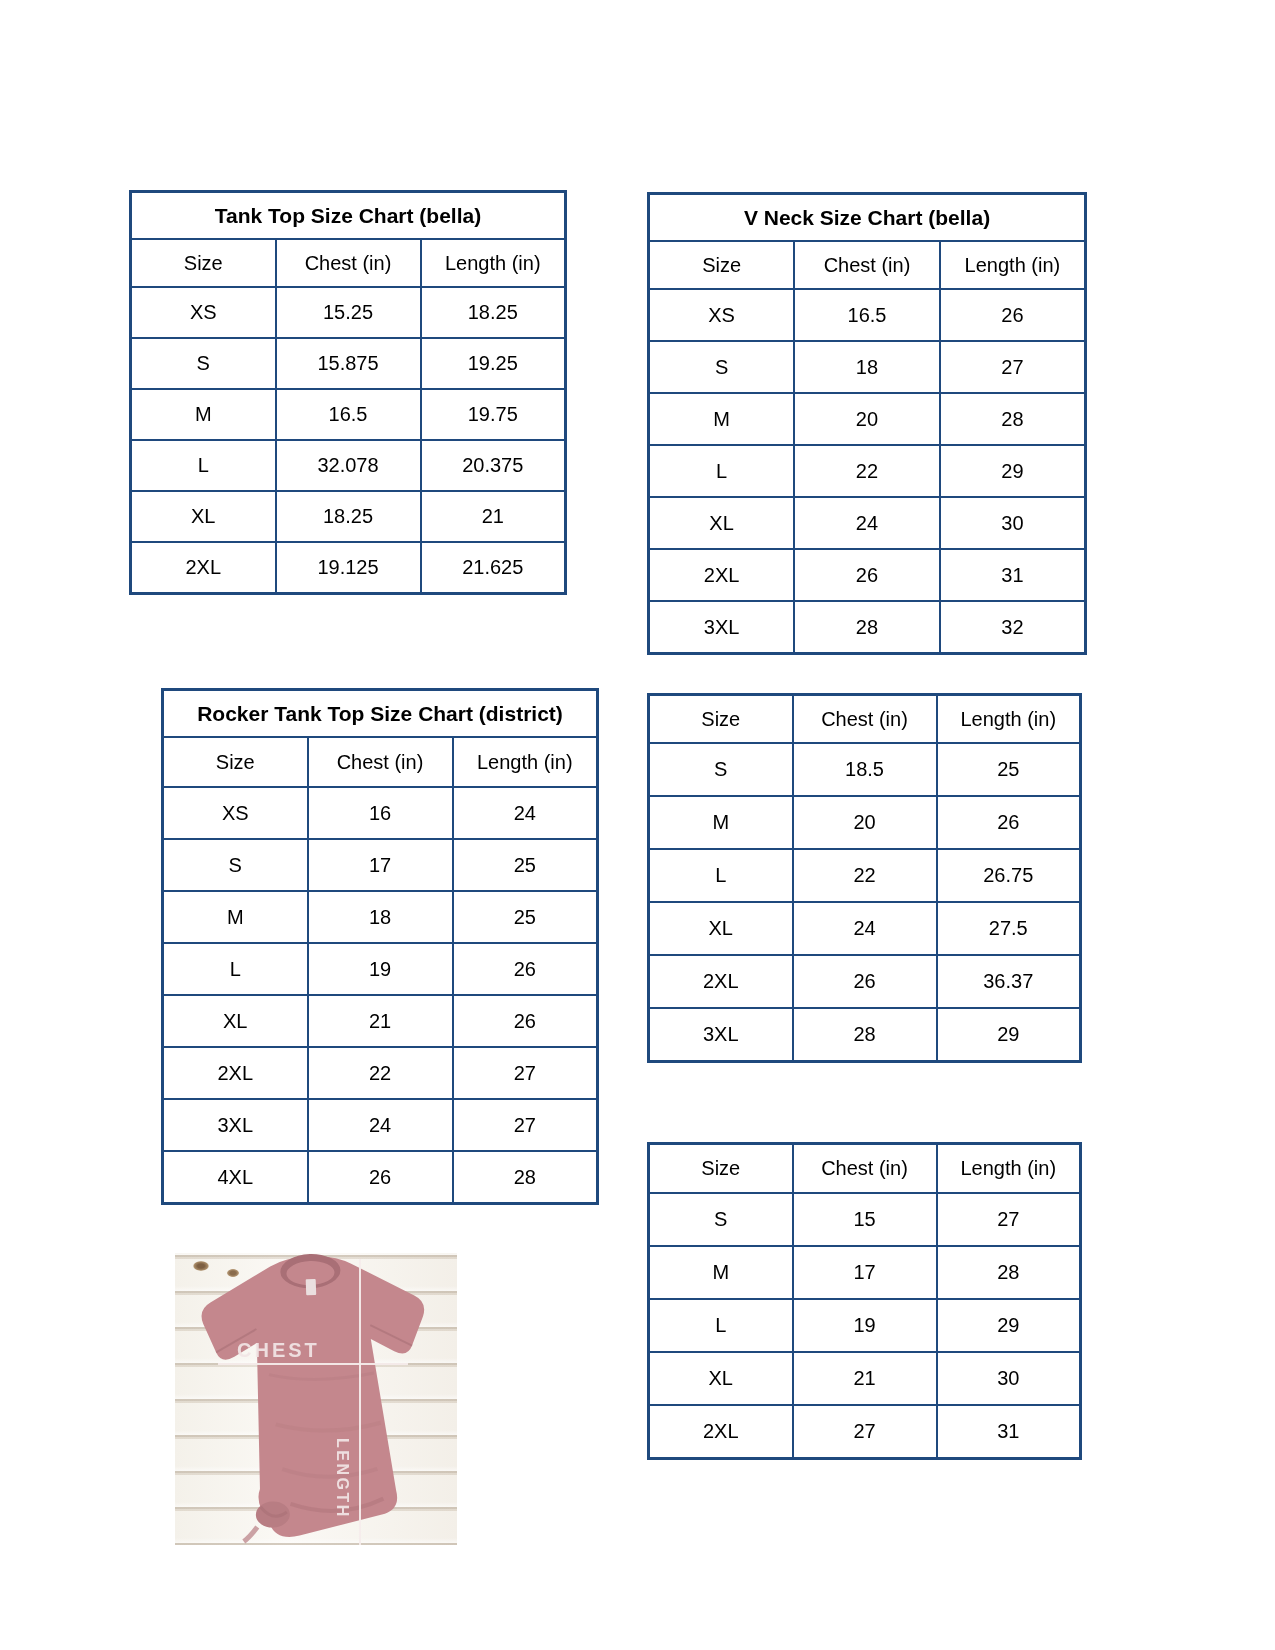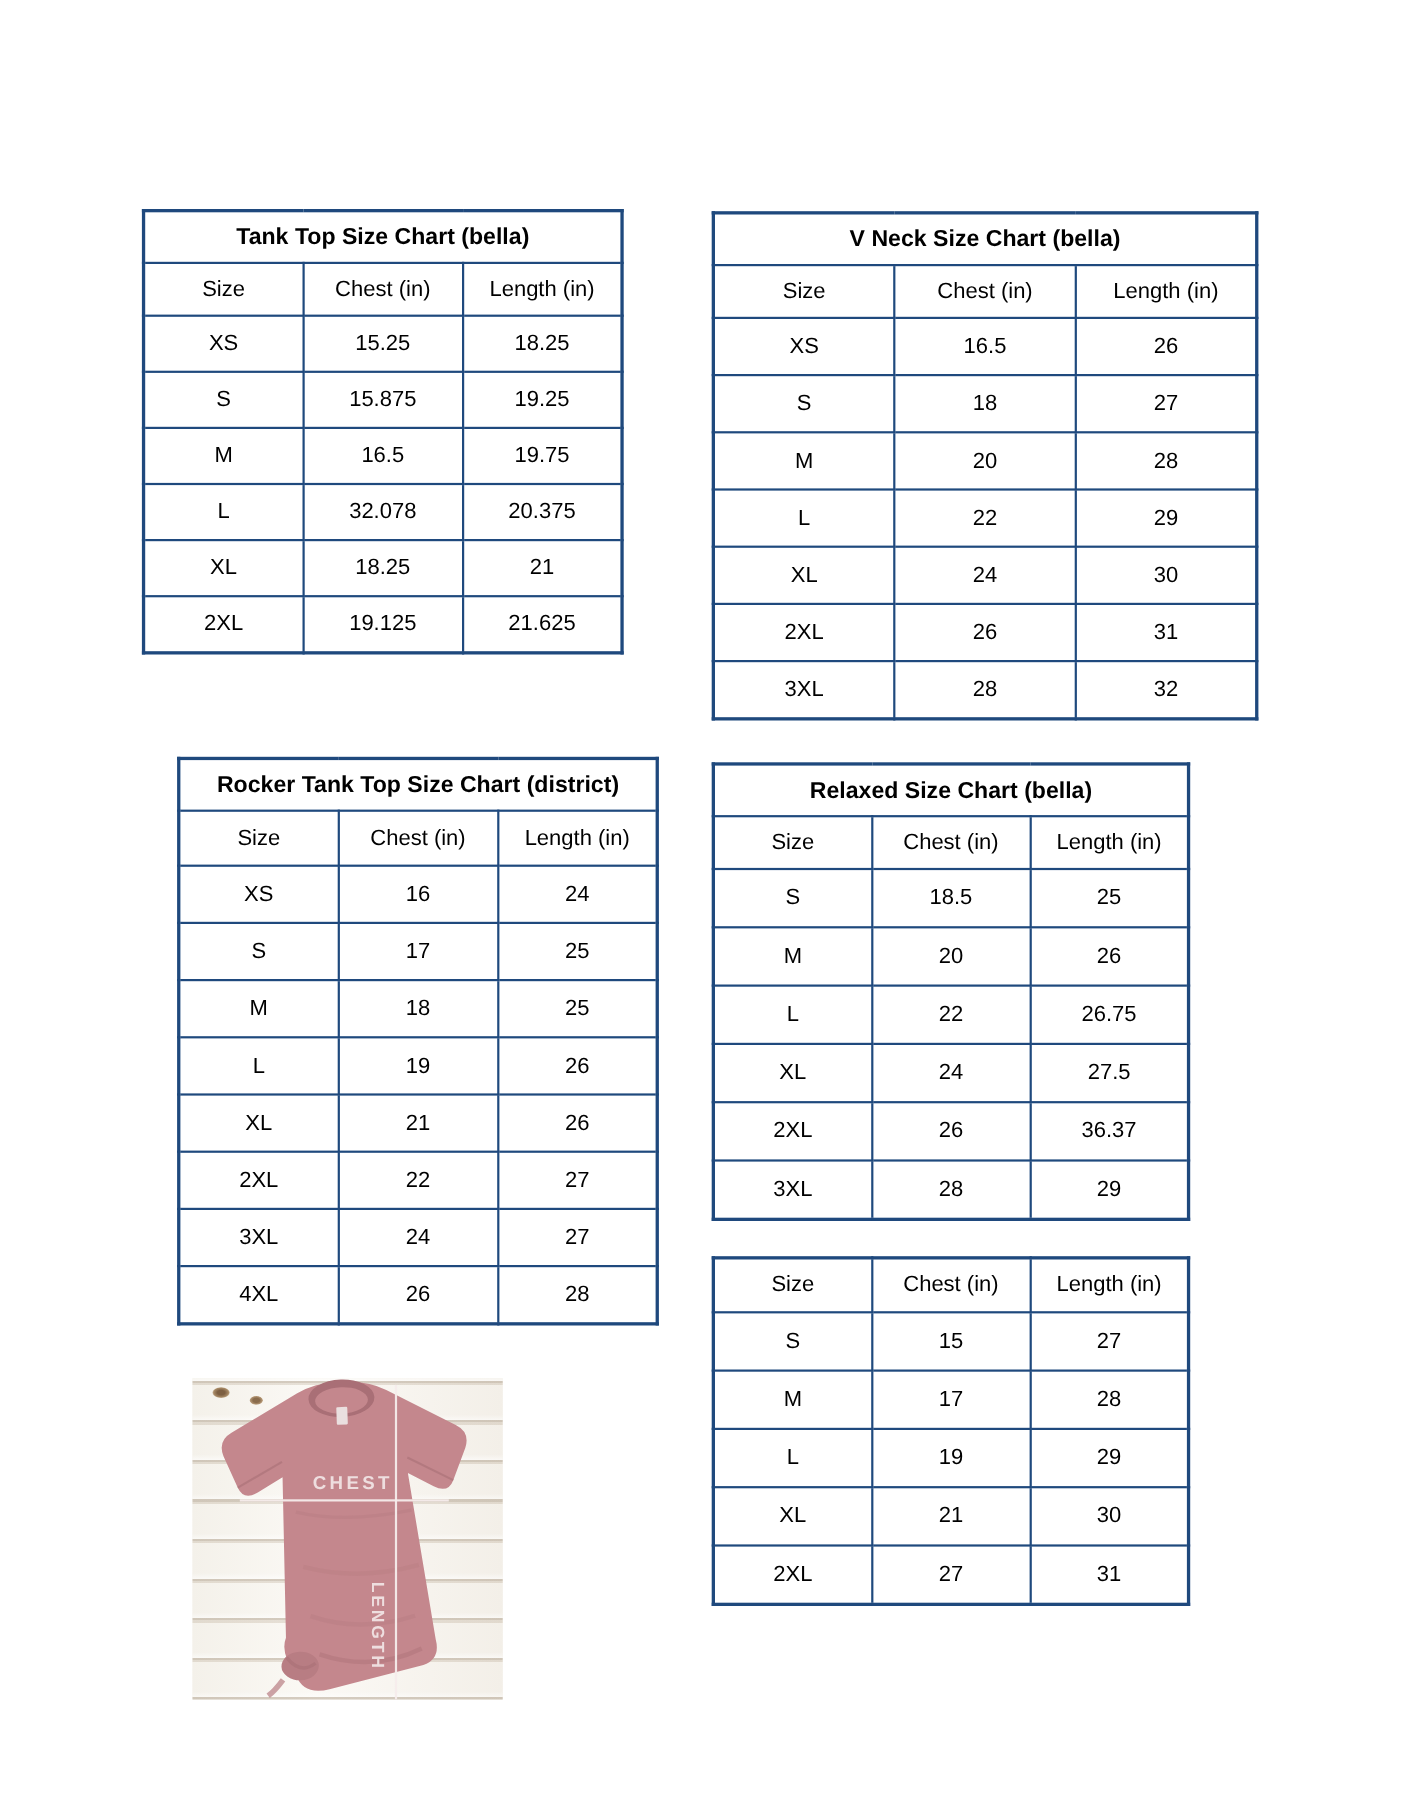--- a/index.html
+++ b/index.html
@@ -40,21 +40,21 @@
     font-size:21px;
   }
   
   .t1 tr.title-row td{height:45px}.t1 tr.header-row td{height:46px}.t1 tbody tr td{height:49px}
   .t2 tr.title-row td{height:45px}.t2 tr.header-row td{height:46px}.t2 tbody tr td{height:50px}
   .t3 tr.title-row td{height:45px}.t3 tr.header-row td{height:48px}.t3 tbody tr td{height:50px}
   .t4 tr.title-row td{height:45px}.t4 tr.header-row td{height:46px}.t4 tbody tr td{height:51px}
   .t5 tr.title-row td{height:45px}.t5 tr.header-row td{height:47px}.t5 tbody tr td{height:51px}
 
   #tbl-tank{left:129px;top:190px;width:438px;}
-  #tbl-vneck{left:647px;top:192px;width:497px;}
+  #tbl-vneck{left:647px;top:192px;width:440px;}
   #tbl-rocker{left:129px;top:688px;width:438px;margin-left:32px;}
   #tbl-relaxed{left:647px;top:693px;width:435px;}
   #tbl-delta{left:647px;top:1142px;width:435px;}
 
   
   .photo{
     position:absolute;
     left:175px;top:1253px;width:282px;height:292px;
     background-color:var(--wood-bg);
     background-image:
@@ -77,22 +77,22 @@
   .chest-line{
     position:absolute;left:43px;top:110px;width:190px;height:2px;
     background:var(--measure-line);opacity:.95;
   }
   .length-line{
     position:absolute;left:184px;top:6px;width:2px;height:286px;
     background:var(--measure-line);opacity:.95;
   }
   .chest-label{
     position:absolute;left:62px;top:86px;width:120px;
-    text-align:right;
-    font-size:17px;letter-spacing:3px;font-weight:600;
+    text-align:left;
+    font-size:20px;letter-spacing:3px;font-weight:600;
     color:#f2e6e6;opacity:.92;
   }
   .length-label{
     position:absolute;left:158px;top:162px;height:126px;
     writing-mode:vertical-rl;
     text-align:center;
     font-size:16px;letter-spacing:2.5px;font-weight:600;
     color:#f2e6e6;opacity:.92;
   }
 </style>
@@ -246,23 +246,20 @@
         <tr>
           <td>4XL</td>
           <td>26</td>
           <td>28</td>
         </tr>
       </tbody>
   </table>
 
   <table class="size-table t4" id="tbl-relaxed">
     <tbody>
-        <tr class="title-row">
-      <td colspan="3">Relaxed Size Chart (bella)</td>
-    </tr>
     <tr class="header-row">
       <td>Size</td>
       <td>Chest (in)</td>
       <td>Length (in)</td>
     </tr>
     </tbody>
       <tbody>
         <tr>
           <td>S</td>
           <td>18.5</td>

